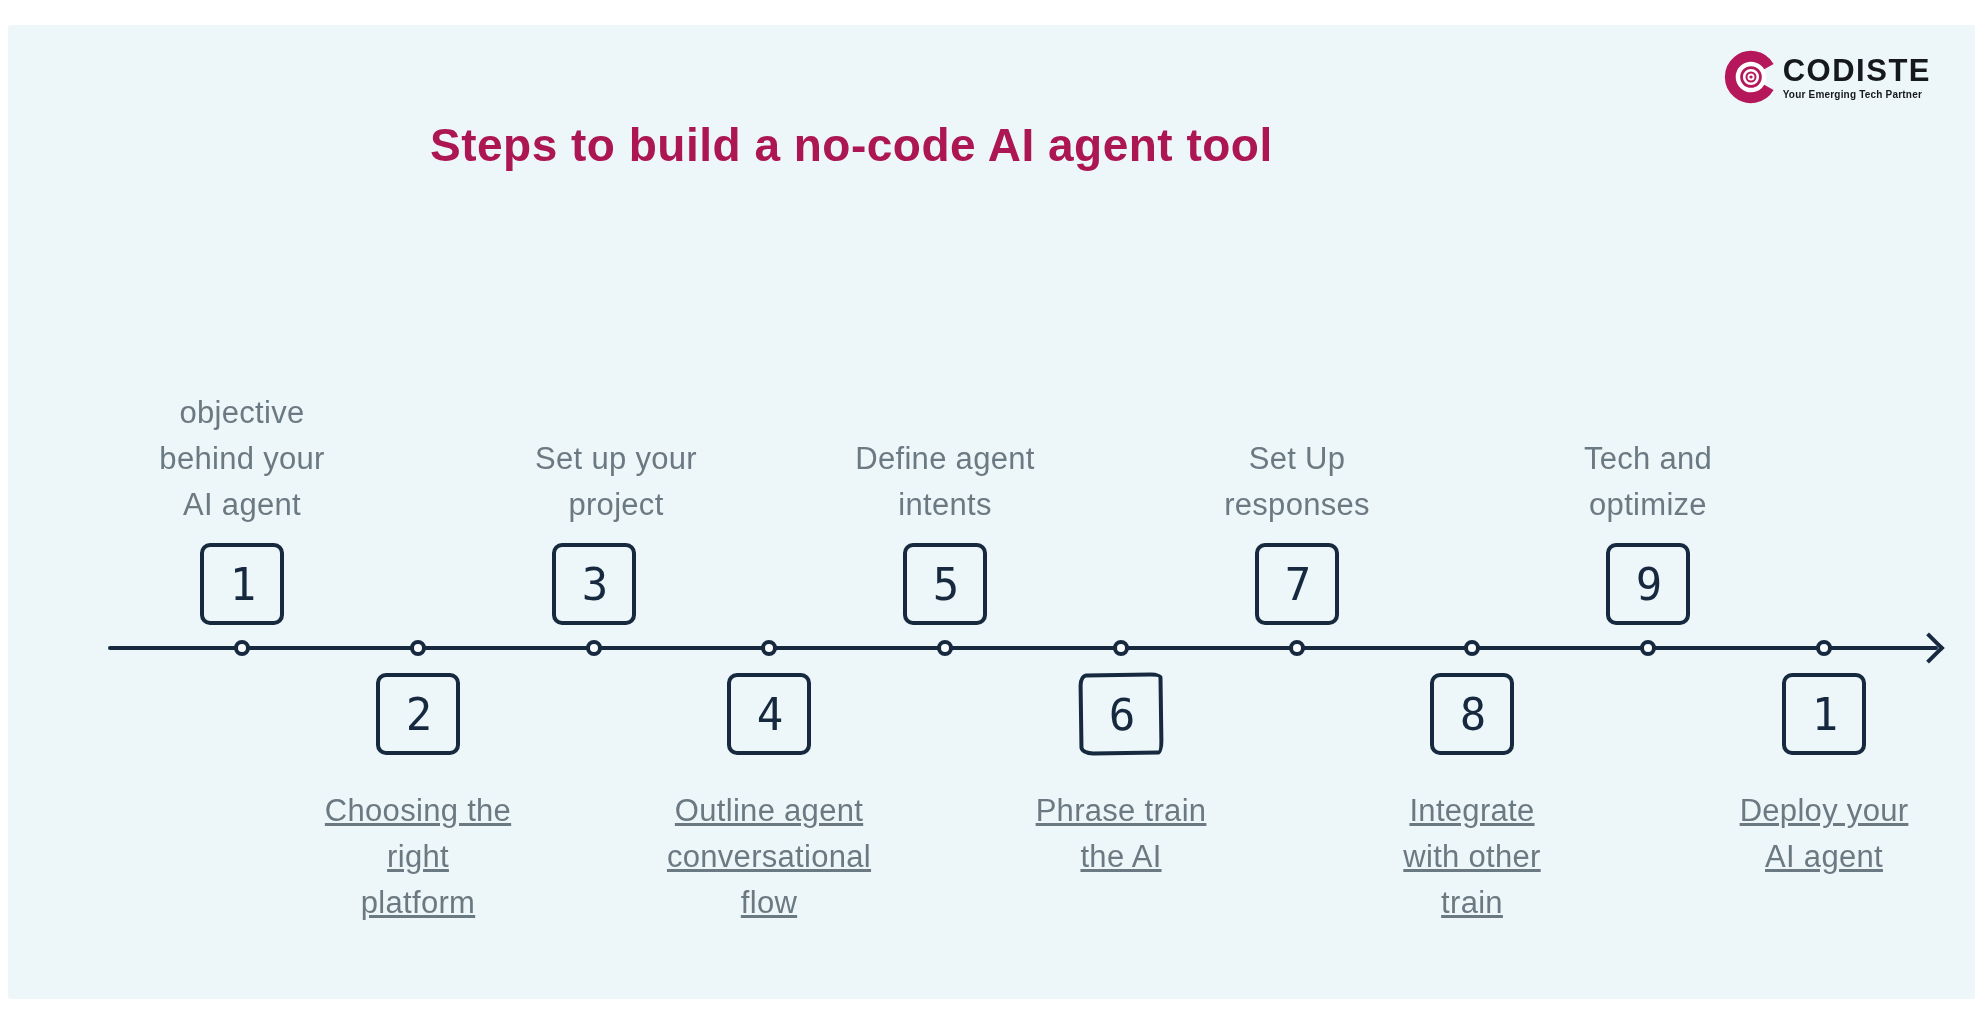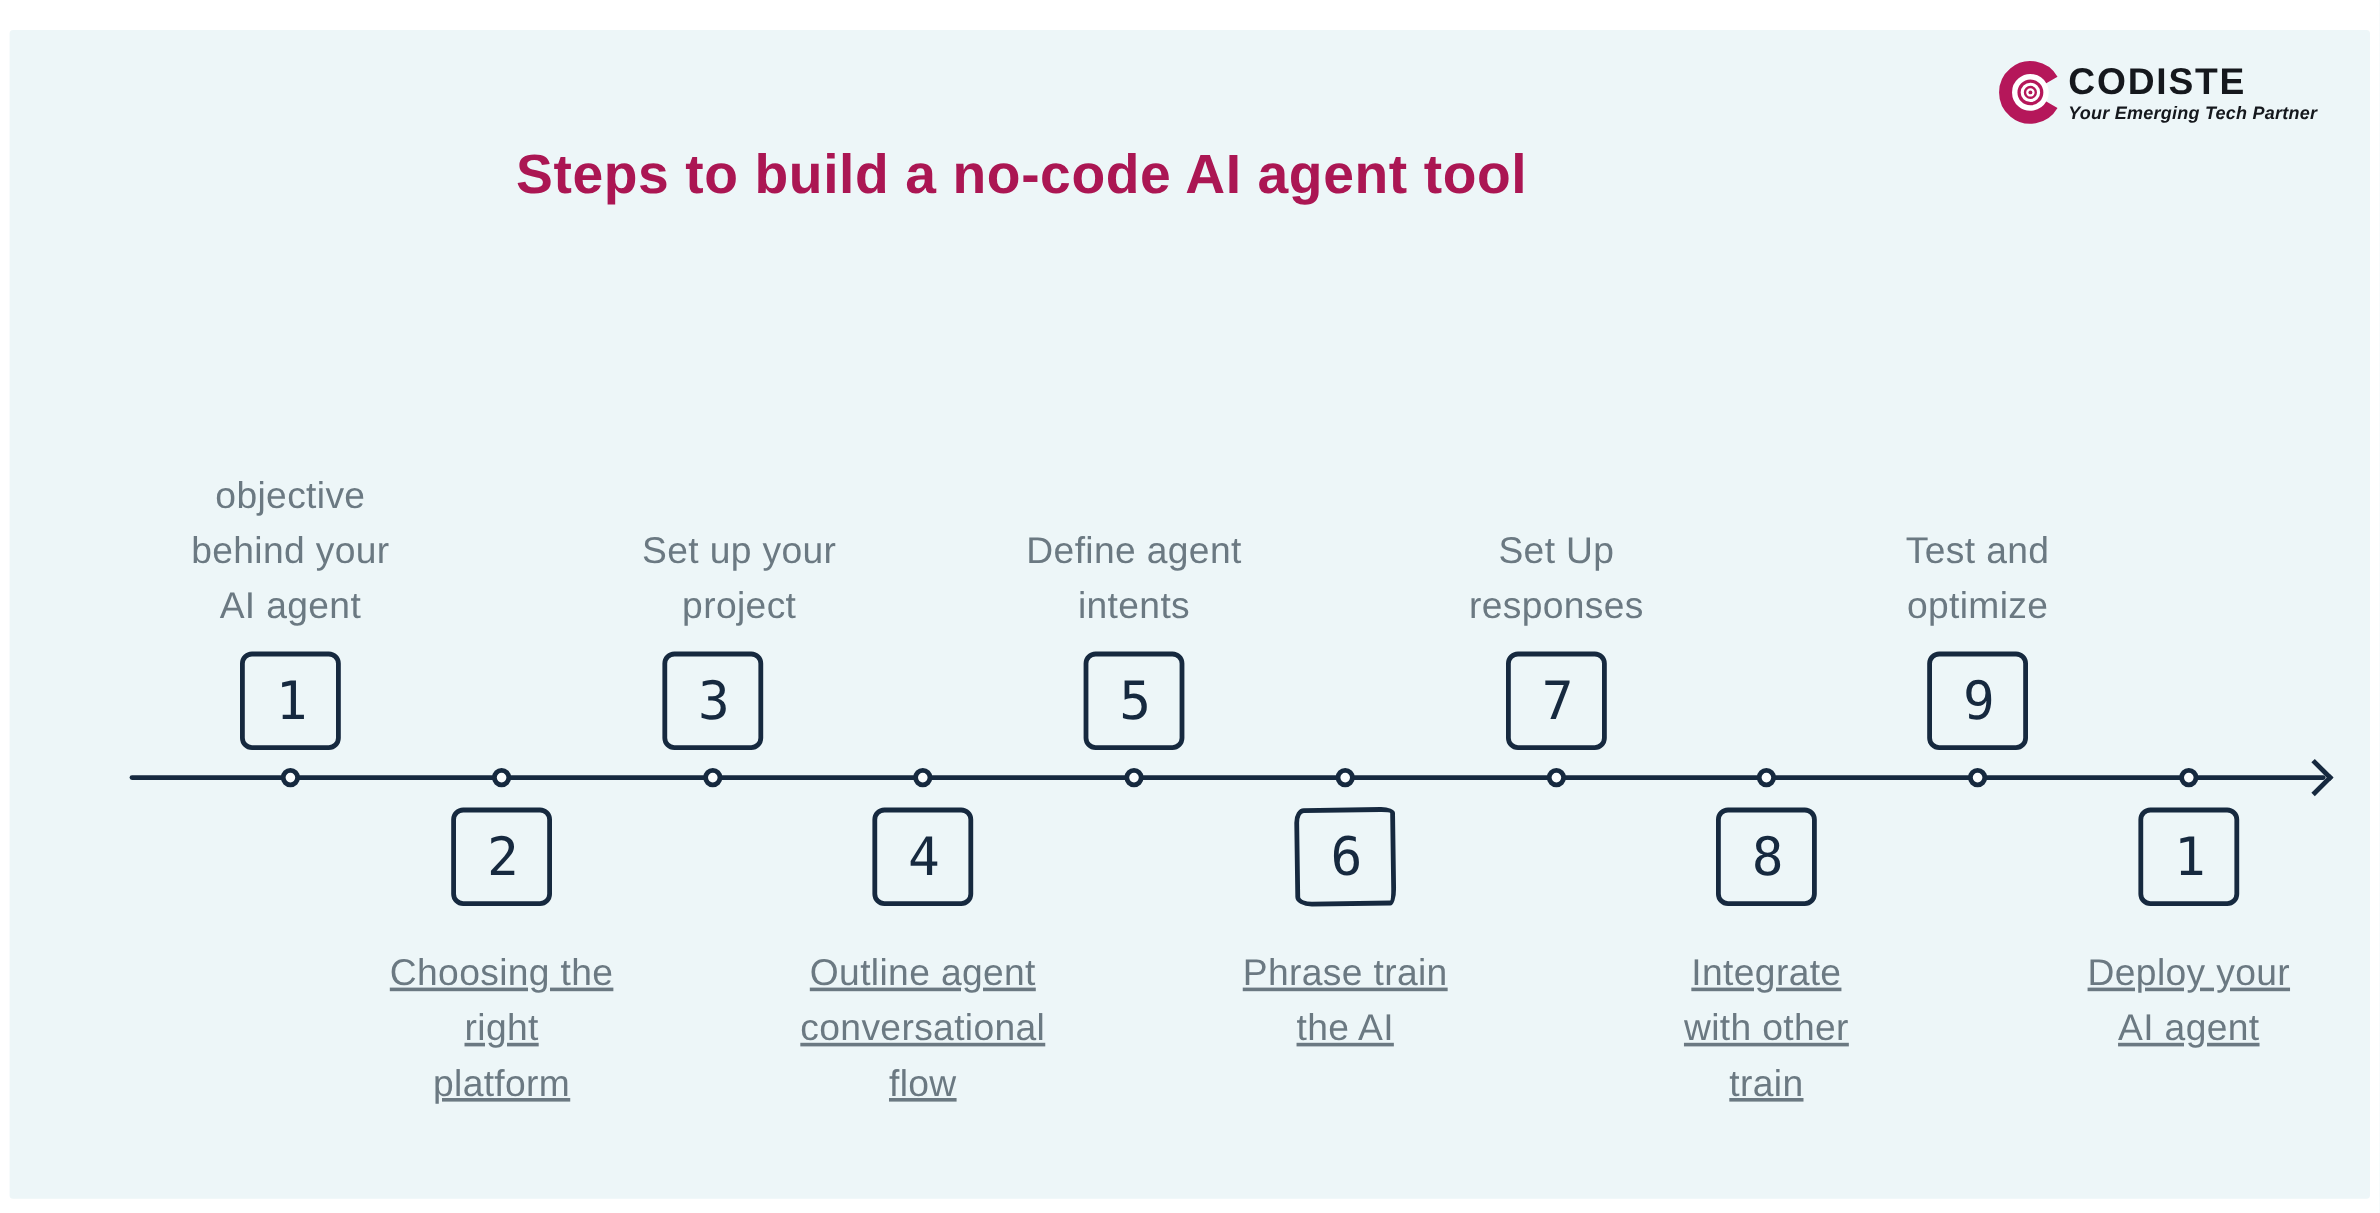--- a/index.html
+++ b/index.html
@@ -37,22 +37,22 @@
     position:absolute;
     top:50px; right:52px;
     display:flex; align-items:center; gap:5px;
   }
   .logo-text{display:flex; flex-direction:column;}
   .logo-word{
     font-size:31px; font-weight:bold; color:#15181d;
     letter-spacing:1.5px; line-height:1;
   }
   .logo-tag{
-    font-size:15px; font-weight:bold; color:#15181d;
-    letter-spacing:.2px; margin-top:3px; white-space:nowrap;font-style:italic;
+    font-size:10px; font-weight:bold; color:#15181d;
+    letter-spacing:.2px; margin-top:3px; white-space:nowrap;
   }
   
   .tl-line{
     position:absolute; left:108px; top:646px;
     width:1830px; height:4px;
     background:var(--line); border-radius:2px;
   }
   .tl-arrow{
     position:absolute; left:1918px; top:637px;
     width:22px; height:22px;
@@ -206,21 +206,21 @@
 with other
 train</div>
   <div class="step-box below" style="left:1430px">
     <span class="step-num">8</span>
   </div>
   <div class="node" style="left:1464px"></div>
 </div>
 
 
 <div class="step">
-  <div class="step-label above" style="left:1488px">Test and
+  <div class="step-label above" style="left:1488px">Tech and
 optimize</div>
   <div class="step-box above" style="left:1606px">
     <span class="step-num">9</span>
   </div>
   <div class="node" style="left:1640px"></div>
 </div>
 
 
 <div class="step">
   <div class="step-label below" style="left:1664px">Deploy your

